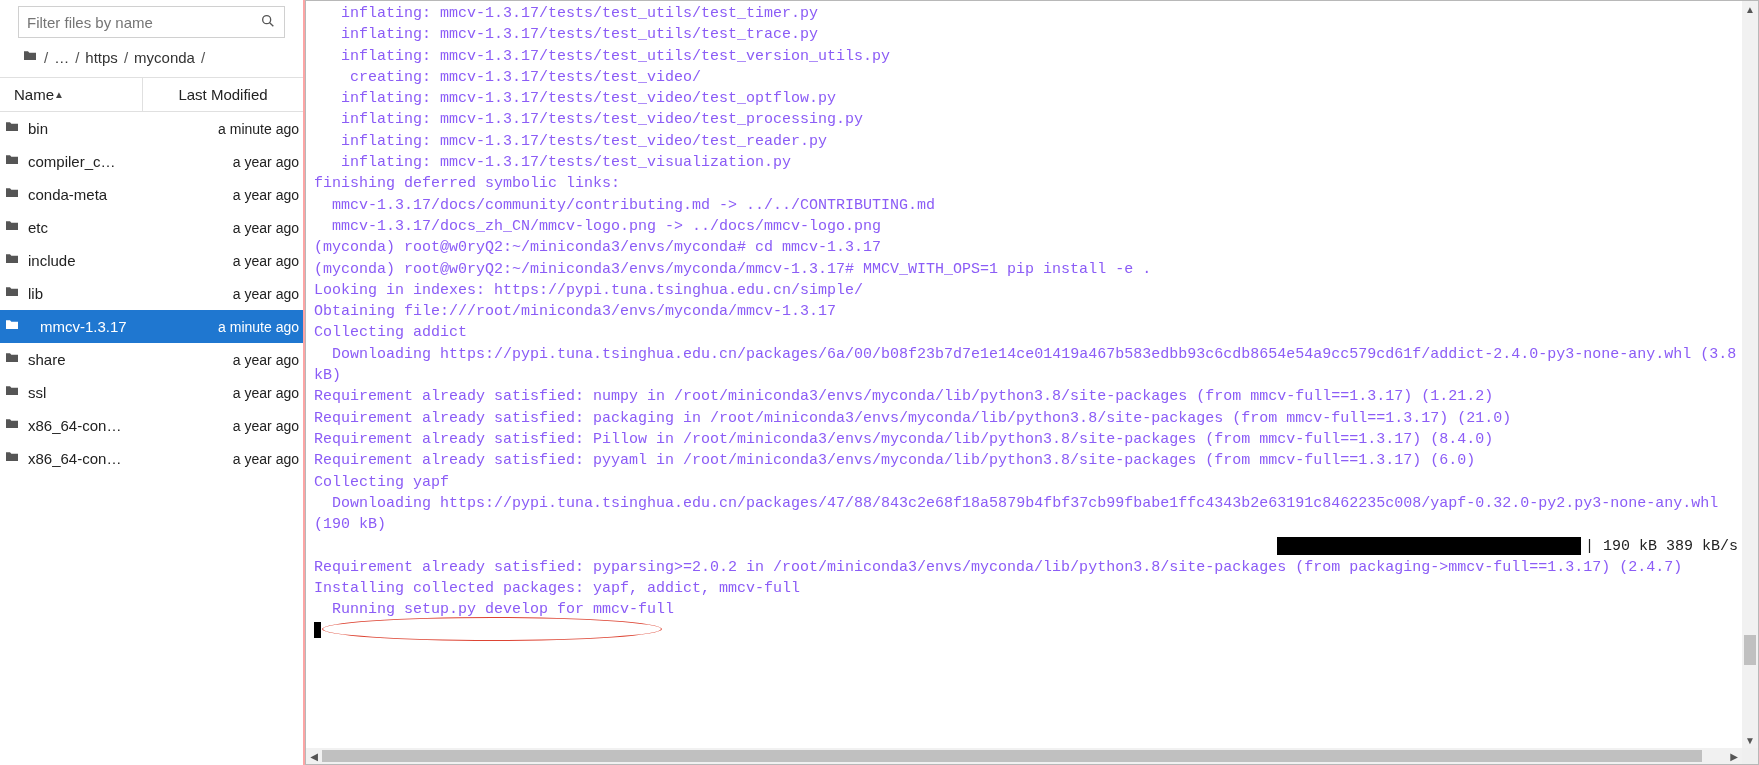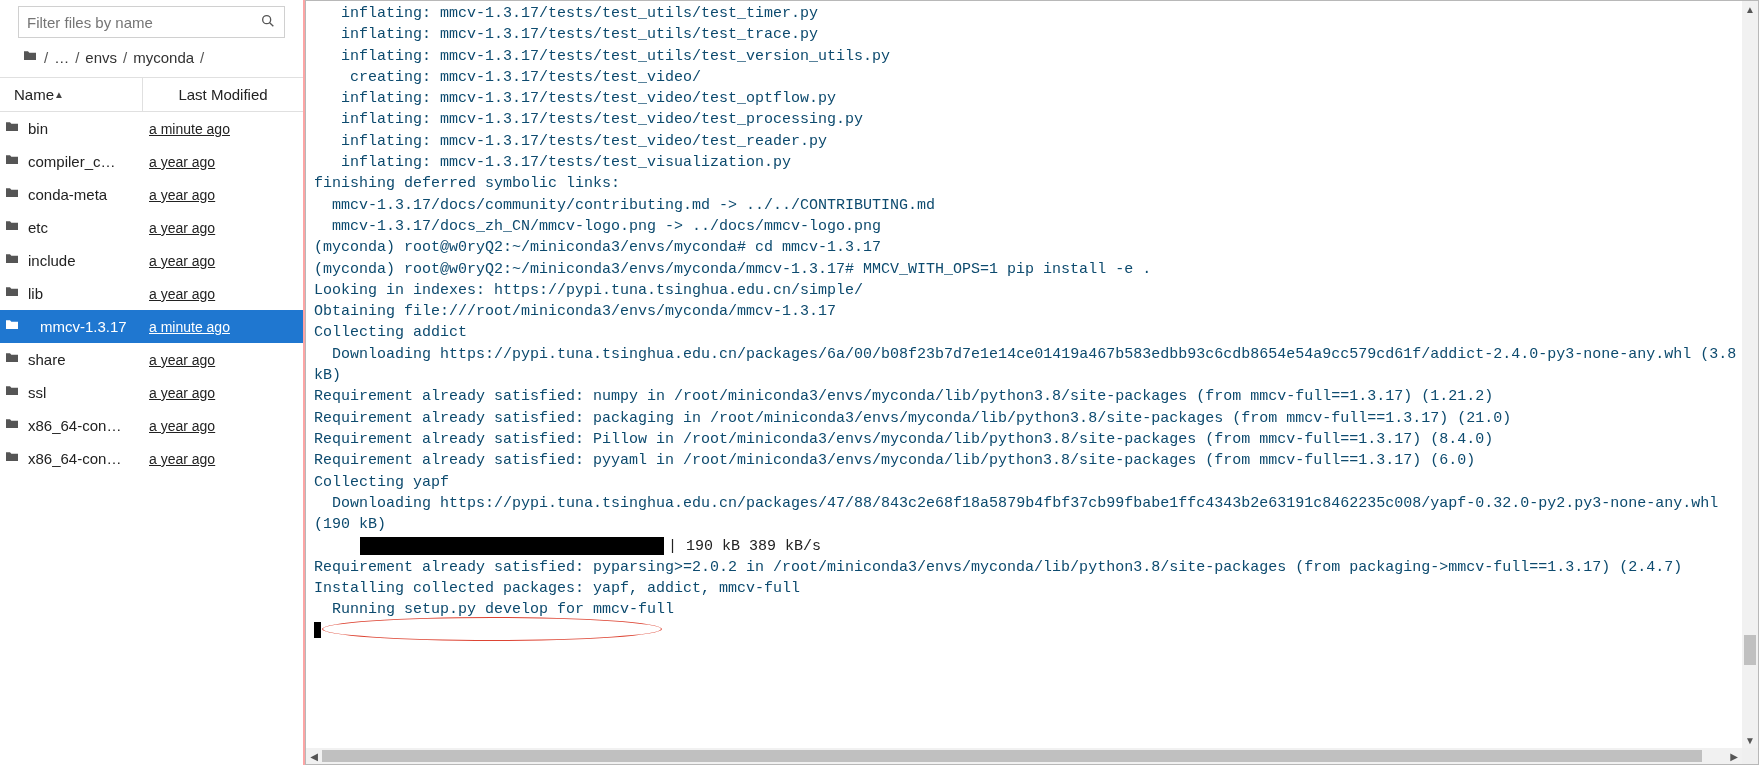--- a/index.html
+++ b/index.html
@@ -22,27 +22,27 @@
   .headrow .col-name { flex:1; padding:8px 14px; display:flex; align-items:center; border-right:1px solid #e0e0e0; }
   .headrow .col-name .sortcaret { font-size:10px; color:#444; }
   .headrow .col-date { width:160px; padding:8px 14px; text-align:center; }
 
   .filelist { flex:1; overflow:auto; }
   .frow { display:flex; align-items:center; height:33px; padding:0 4px; font-size:15px; cursor:pointer; }
   .frow.selected { background:#1f77d0; color:#fff;gap:12px; }
   .frow.selected .ficon { color:#fff; }
   .frow .ficon { width:24px; color:#555; }
   .frow .fname { flex:1; white-space:nowrap; overflow:hidden; text-overflow:ellipsis; }
-  .frow .fdate { width:150px; text-align:left; font-size:14px;text-decoration:underline; }
+  .frow .fdate { width:150px; text-align:right; font-size:14px; }
 
   
   .term-wrap { flex:1; height:100%; position:relative; background:#fff; border:1px solid #b8b8b8; }
   .term { position:absolute; left:0; top:0; right:16px; bottom:16px; overflow:hidden; padding:2px 4px 6px 8px; }
-  .term pre { font-family: "Consolas", "Liberation Mono", monospace; font-size:15px; line-height:21.3px; white-space:pre-wrap; word-break:break-all; color:#0c4a6e; }
-  .progress-line { display:flex; align-items:center; gap:4px; height:21.3px; }
+  .term pre { font-family: "Consolas", "Liberation Mono", monospace; font-size:15px; line-height:21.3px; white-space:pre-wrap; word-break:break-all; color:#8b5cf6; }
+  .progress-line { display:flex; align-items:center; gap:4px; height:21.3px;justify-content:flex-end; }
   .progress-line .pad { width:42px; }
   .progress-bar { height:18px; background:#000; }
   .progress-line .rest { font-family:"Consolas","Liberation Mono",monospace; font-size:15px; }
   .cursor { display:inline-block; width:7px; height:16px; background:#000; vertical-align:middle; }
 
   
   .vscroll { position:absolute; right:0; top:0; width:16px; bottom:16px; background:#f1f1f1; display:flex; flex-direction:column; }
   .vscroll .arrow { height:16px; display:flex; align-items:center; justify-content:center; font-size:10px; color:#555; cursor:pointer; }
   .vscroll .track { flex:1; position:relative; }
   .vscroll .thumb { position:absolute; left:2px; right:2px; background:#c0c0c0; cursor:pointer; }
@@ -75,21 +75,21 @@
 
   <div class="crumbs">
     <span class="fldr">
       <svg viewBox="0 0 24 24" fill="currentColor">
           <path d="M3 5h6l2 2h10v11H3z"></path>
         </svg>
     </span>
     <span class="sep">/</span>
     <span class="link">…</span>
     <span class="sep">/</span>
-    <span class="link">envs</span>
+    <span class="link">https</span>
     <span class="sep">/</span>
     <span class="link">myconda</span>
     <span class="sep">/</span>
   </div>
 
   <div class="headrow">
     <div class="col-name">
       <span>Name</span>
       <span class="sortcaret">▲</span>
     </div>

